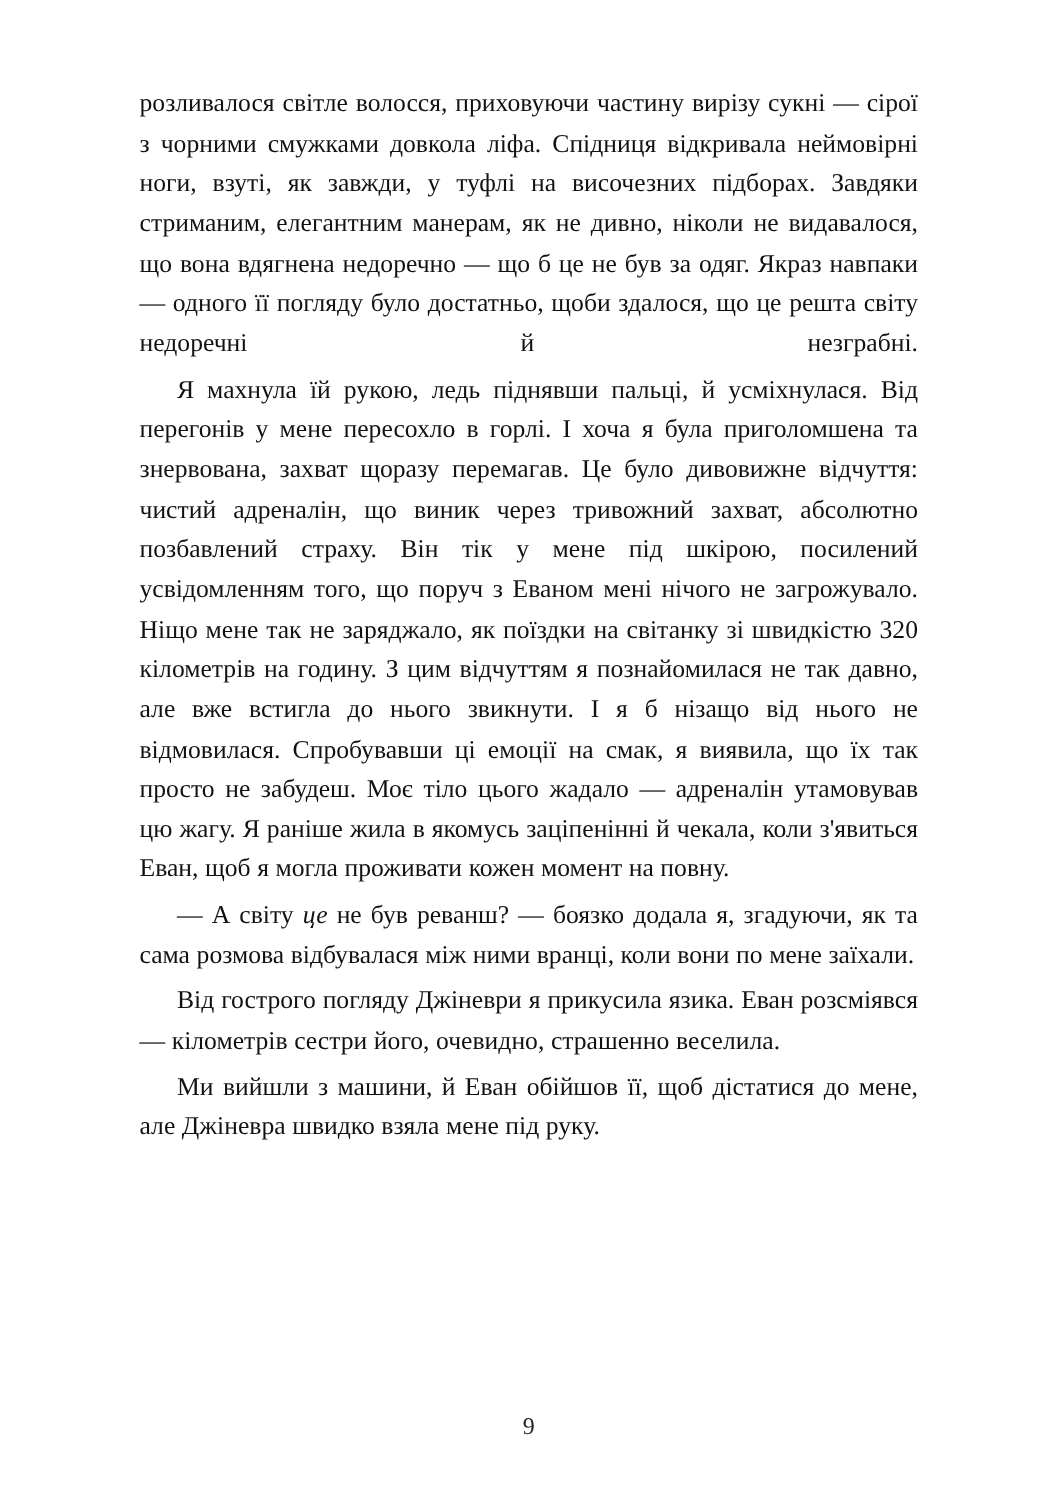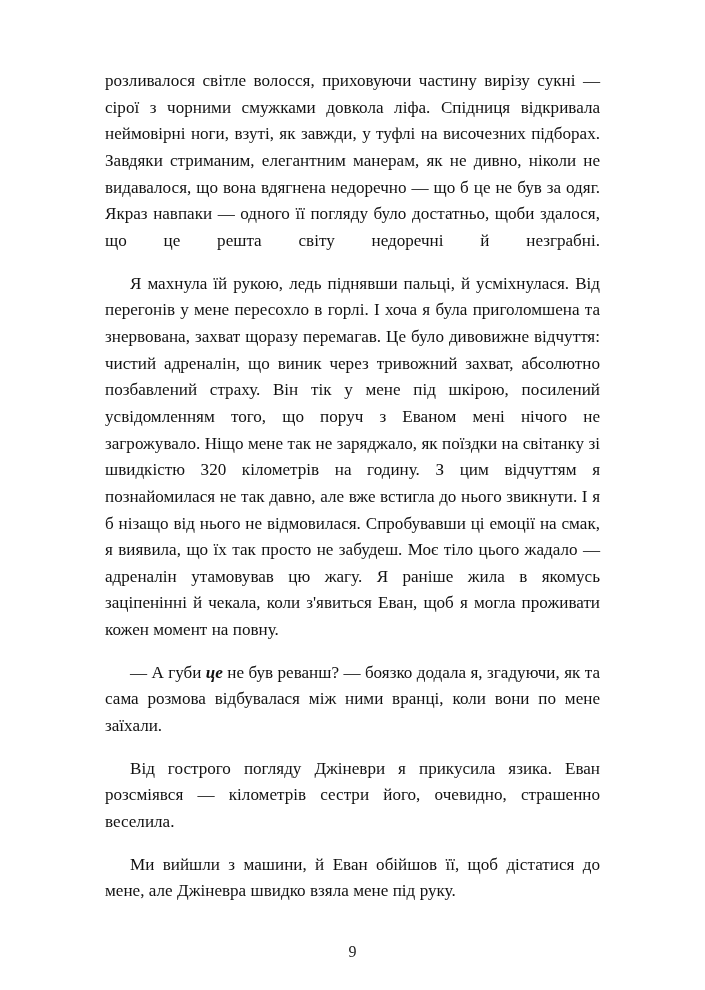--- a/index.html
+++ b/index.html
@@ -31,40 +31,39 @@
     width: 527px;
     font-size: 17.1px;
     line-height: 26.65px;
     text-align: justify;
     text-justify: inter-word;
     color: #111111;
     -webkit-font-smoothing: antialiased;
   }
 
   .para {
-    margin: 16px;
+    margin: 4px;
     padding: 0;
     text-indent: 25px;
     text-align: justify;
     hyphens: manual;
     word-spacing: 0.1px;
   }
 
   
   .para.continuation {
     text-indent: 0;
   }
 
   .para.force-justify-last {
     text-align-last: justify;
   }
 
   .para em {
     font-style: italic;
-    font-weight: bold;
   }
 
   .page-number {
     position: absolute;
     left: 0;
     top: 942px;
     width: 705px;
     text-align: center;
     font-size: 16px;
     line-height: 20px;
@@ -78,21 +77,21 @@
 <div class="page">
 
   <div class="text-block">
 
     <p class="para continuation force-justify-last">розливалося світле волосся, приховуючи частину вирізу сукні — сірої з чорними смужками довкола ліфа. Спідниця відкривала неймовірні ноги, взуті, як завжди, у туфлі на височезних підборах. Завдяки стриманим, елегантним манерам, як не дивно, ніколи не видавалося, що вона вдягнена недоречно — що б це не був за одяг. Якраз навпаки — одного її погляду було достатньо, щоби здалося, що це решта світу недоречні й незграбні.</p>
 
     <p class="para">Я махнула їй рукою, ледь піднявши пальці, й усміхнулася. Від перегонів у мене пересохло в горлі. І хоча я була приголомшена та знервована, захват щоразу перемагав. Це було дивовижне відчуття: чистий адреналін, що виник через тривожний захват, абсолютно позбавлений страху. Він тік у мене під шкірою, посилений усвідомленням того, що поруч з Еваном мені нічого не загрожувало. Ніщо мене так не заряджало, як поїздки на світанку зі швидкістю 320 кілометрів на годину. З цим відчуттям я познайомилася не так давно, але вже встигла до нього звикнути. І я б нізащо від нього не відмовилася. Спробувавши ці емоції на смак, я виявила, що їх так просто не забудеш. Моє тіло цього жадало — адреналін утамовував цю жагу. Я раніше жила в якомусь заціпенінні й чекала, коли з'явиться Еван, щоб я могла проживати кожен момент на повну.</p>
 
 
 
-    <p class="para"><span>— А губи </span><em>це</em><span> не був реванш? — боязко додала я, згадуючи, як та сама розмова відбувалася між ними вранці, коли вони по мене заїхали.</span></p>
+    <p class="para"><span>— А світу </span><em>це</em><span> не був реванш? — боязко додала я, згадуючи, як та сама розмова відбувалася між ними вранці, коли вони по мене заїхали.</span></p>
 
     <p class="para">Від гострого погляду Джіневри я прикусила язика. Еван розсміявся — кілометрів сестри його, очевидно, страшенно веселила.</p>
 
 
     <p class="para">Ми вийшли з машини, й Еван обійшов її, щоб дістатися до мене, але Джіневра швидко взяла мене під руку.</p>
 
   </div>
 
   <div class="page-number">9</div>
 

